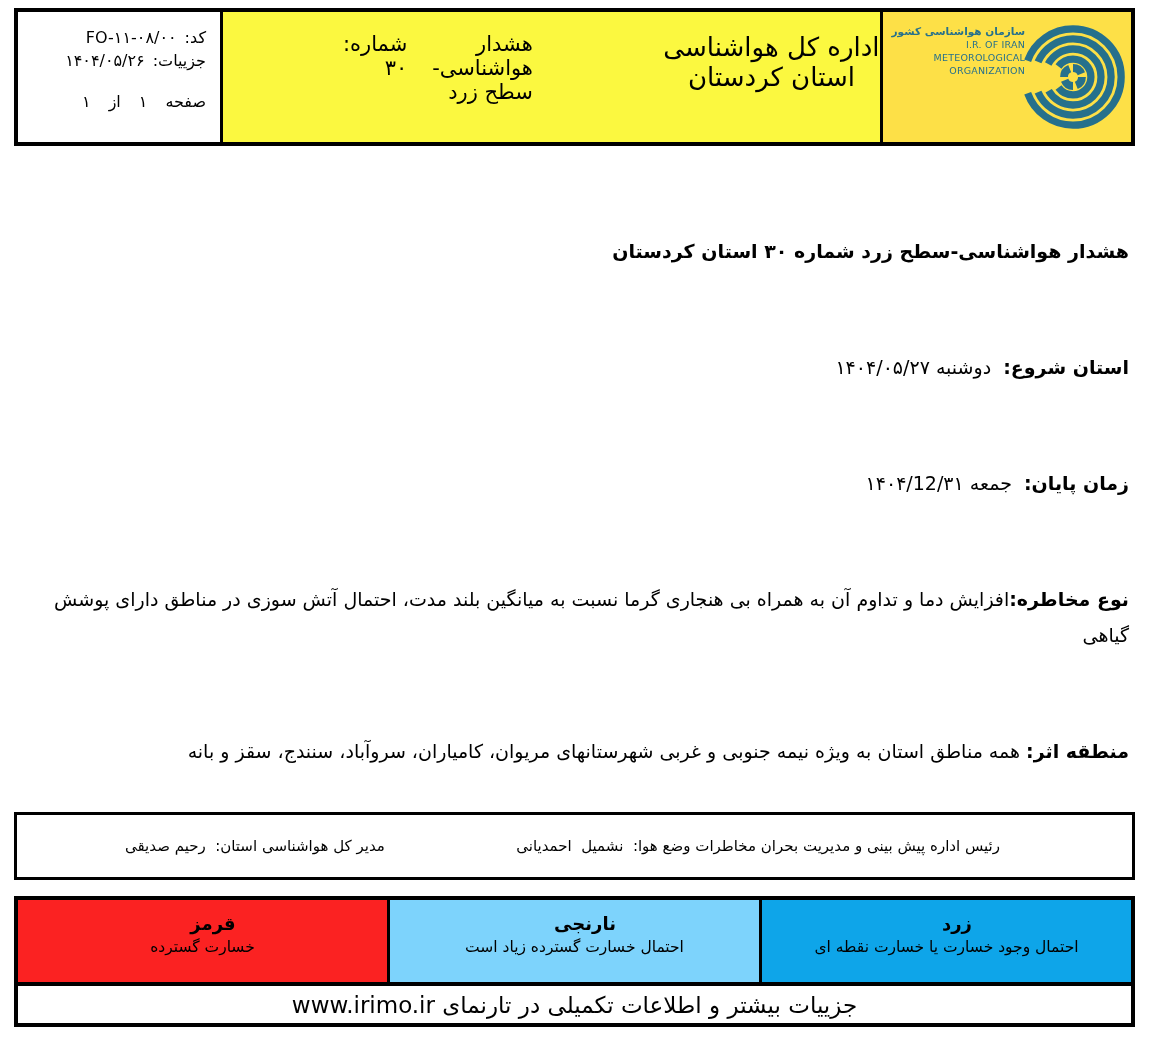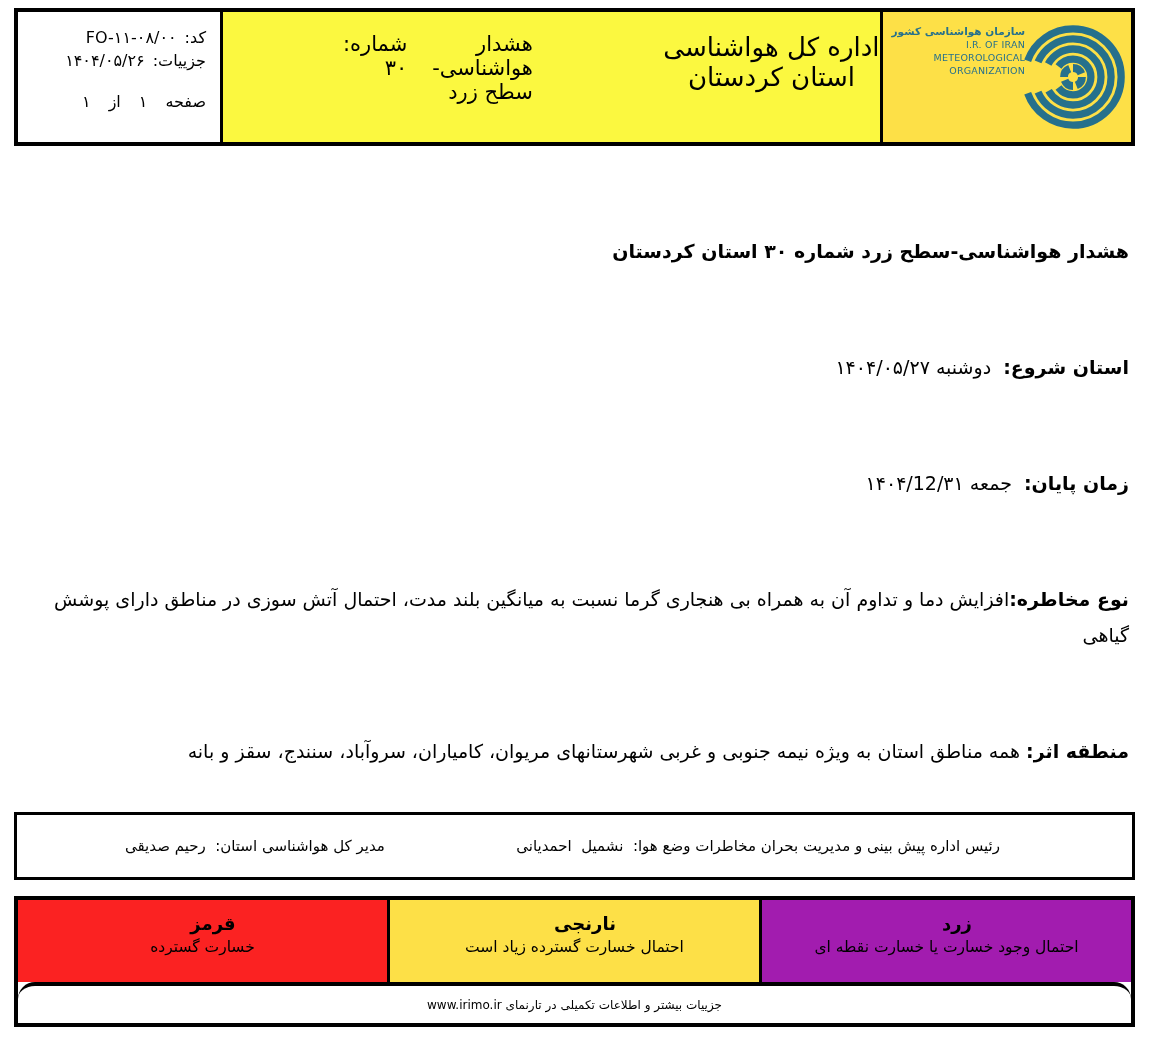--- a/index.html
+++ b/index.html
@@ -51,21 +51,21 @@
     position:absolute;top:896px;left:14px;right:14px;
     border:4px solid #000;box-sizing:border-box;background:#fff;
   }
   .levels-row{display:flex;height:82px;}
   .level-cell{flex:1;box-sizing:border-box;text-align:center;padding-top:13px;}
   .level-cell.mid{border-right:3px solid #000;border-left:3px solid #000;}
   .level-name{font-weight:bold;font-size:18px;padding-left:21px;}
   .level-desc{font-size:15.5px;margin-top:4px;}
   .levels-footer{
     border-top:4px solid #000;height:37px;background:#fff;
-    display:flex;align-items:center;justify-content:center;font-size:12px;border-radius:17px;
+    display:flex;align-items:center;justify-content:center;font-size:23px;
   }
 </style>
 </head>
 <body>
 
 <div class="page">
 
   <div class="header">
 
     <div class="hcell logo-cell">
@@ -132,25 +132,25 @@
     
   </div>
 
   <div class="signature">
     <span>رئیس اداره پیش بینی و مدیریت بحران مخاطرات وضع هوا:  نشمیل  احمدیانی</span>
     <span>مدیر کل هواشناسی استان:  رحیم صدیقی</span>
   </div>
 
   <div class="levels">
     <div class="levels-row">
-      <div class="level-cell" style="background: #a21caf;">
+      <div class="level-cell" style="background: #0ea5e9;">
         <div class="level-name">زرد</div>
         <div class="level-desc">احتمال وجود خسارت یا خسارت نقطه ای</div>
       </div>
-      <div class="level-cell mid" style="background: #fde047;">
+      <div class="level-cell mid" style="background: #7dd3fc;">
         <div class="level-name">نارنجی</div>
         <div class="level-desc">احتمال خسارت گسترده زیاد است</div>
       </div>
       <div class="level-cell" style="background: rgb(251, 34, 34);">
         <div class="level-name">قرمز</div>
         <div class="level-desc">خسارت گسترده</div>
       </div>
     </div>
     <div class="levels-footer">
       <span>جزییات بیشتر و اطلاعات تکمیلی در تارنمای www.irimo.ir</span>

